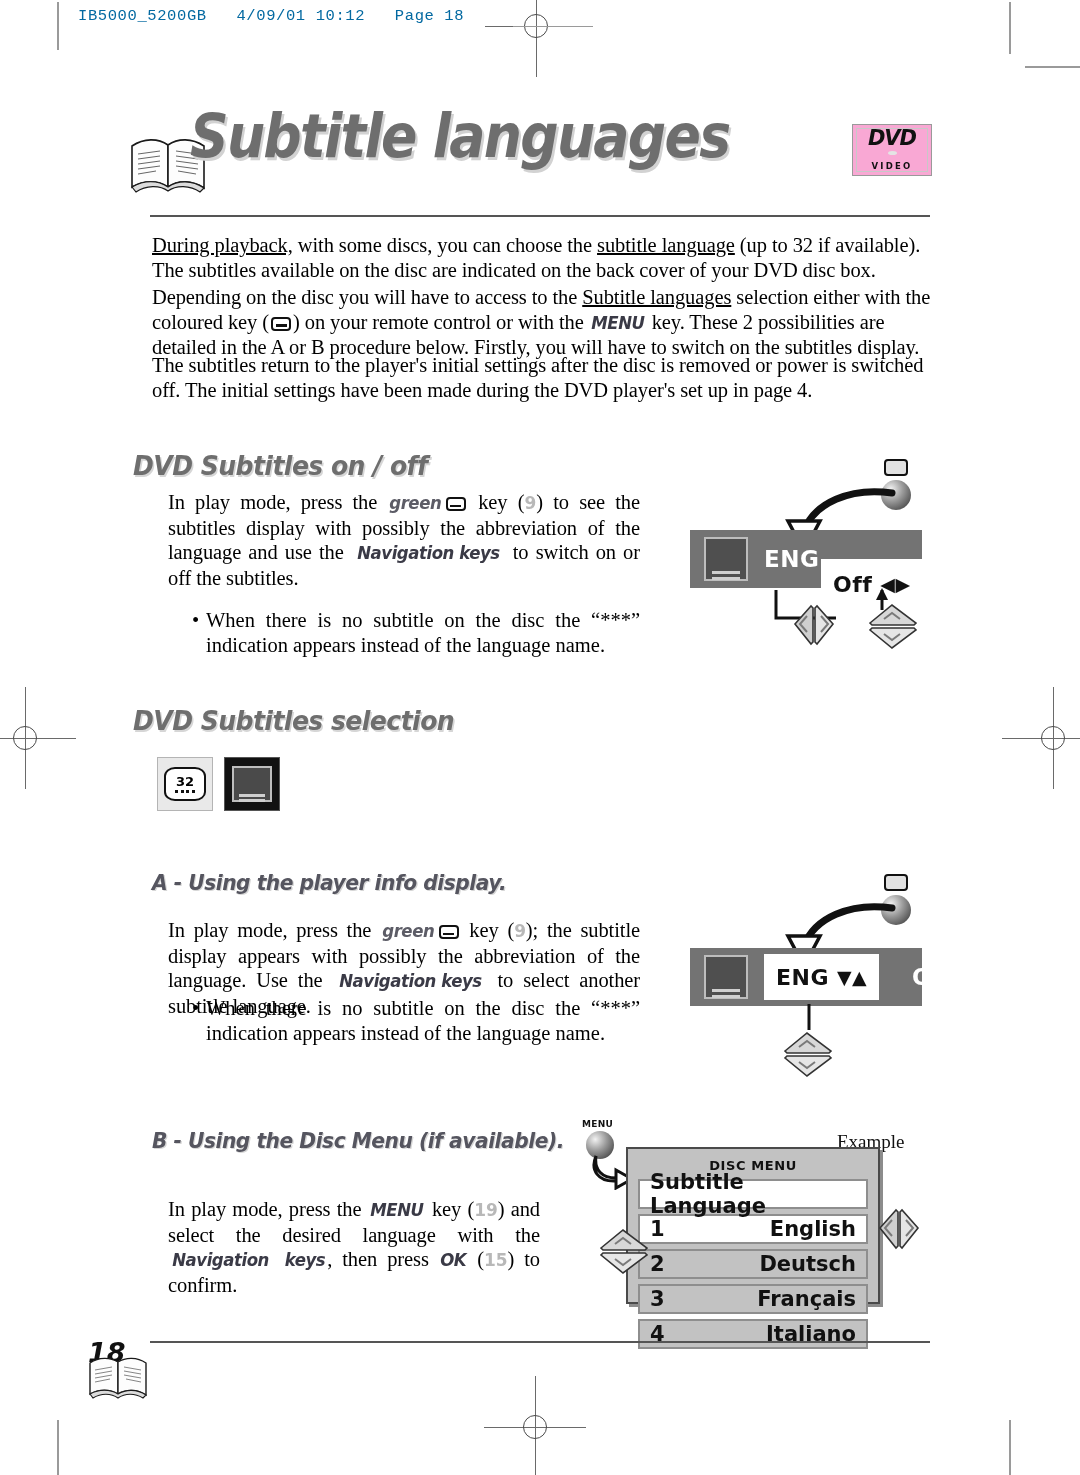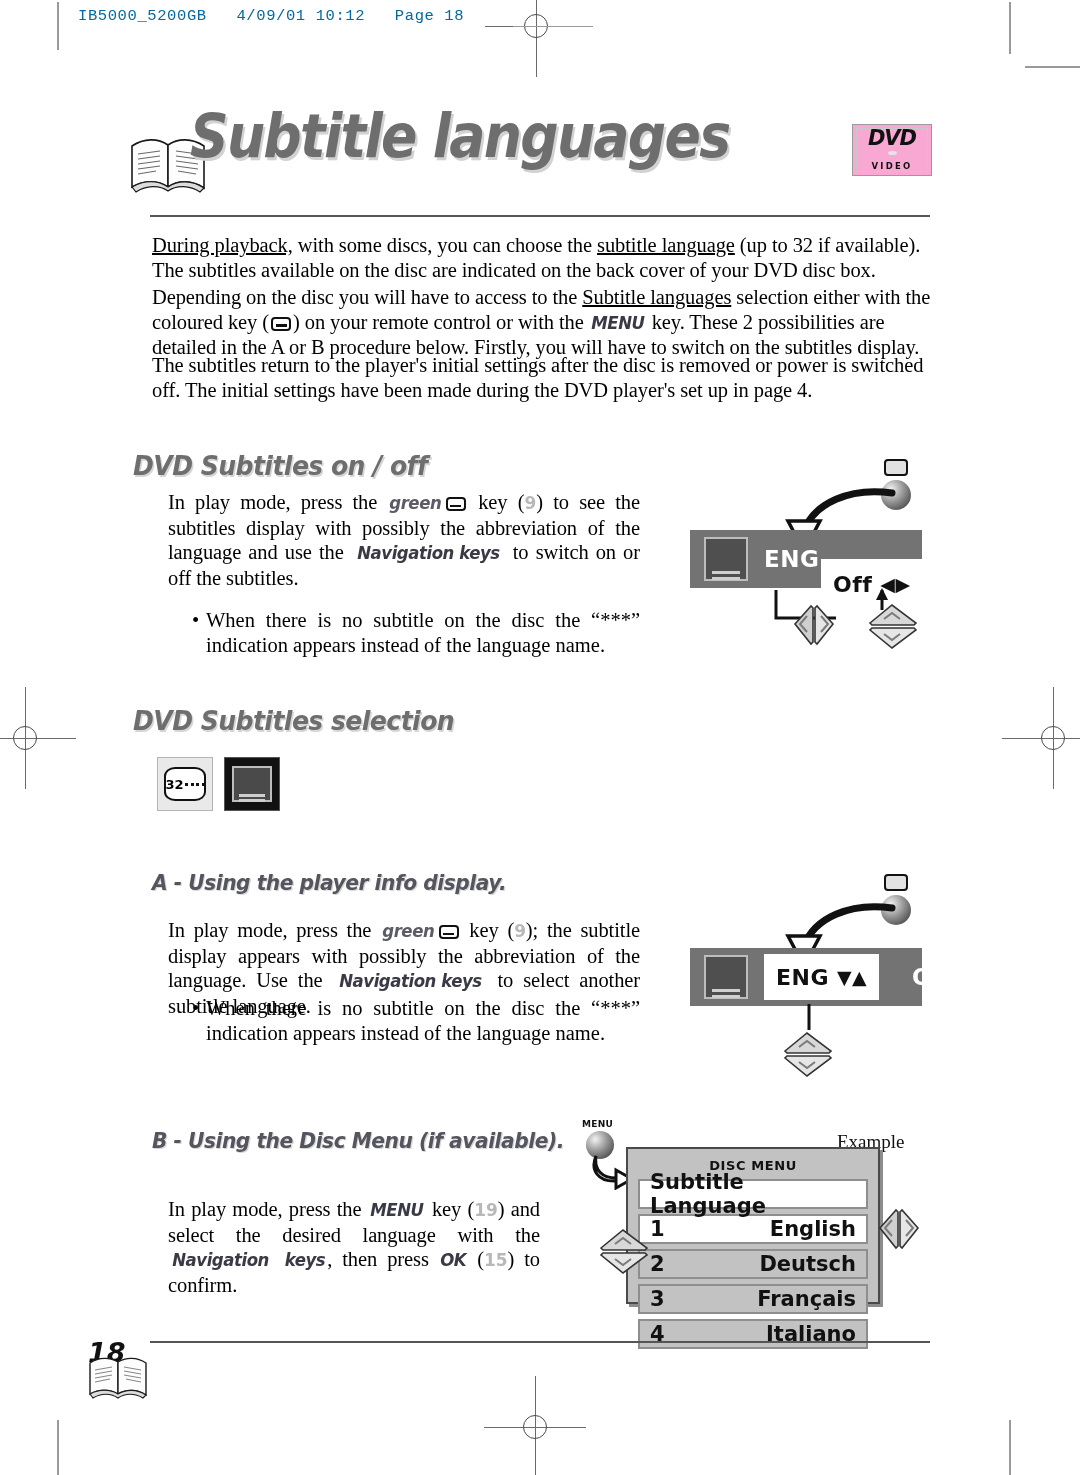--- a/index.html
+++ b/index.html
@@ -113,21 +113,21 @@
   .bullet { position:absolute; font-size:20.5px; line-height:24.5px; }
   .bullet .dot { position:absolute; left:-14px; }
 
   
   .icon32 {
     position:absolute; width:56px; height:54px; background:#e9e9e9;
     border:1.6px solid #b4b4b4; display:flex; align-items:center; justify-content:center;
   }
   .icon32 .scr {
     width:42px; height:34px; border:2.6px solid #111; border-radius:11px/9px;
-    display:flex; align-items:center; justify-content:center; gap:2px;
+    display:flex; flex-direction:column; align-items:center; justify-content:center; gap:2px;
     background:#fff;
   }
   .icon32 .num { font-family:"DejaVu Sans", sans-serif; font-weight:bold; font-size:13px; line-height:1; }
   .icon32 .dots { display:flex; gap:2.4px; }
   .icon32 .dots i { width:3px; height:3px; background:#111; display:block; }
   .iconsub {
     position:absolute; width:56px; height:54px; background:#111; border:1.6px solid #555;
     display:flex; align-items:center; justify-content:center;
   }
   .iconsub .scr {

